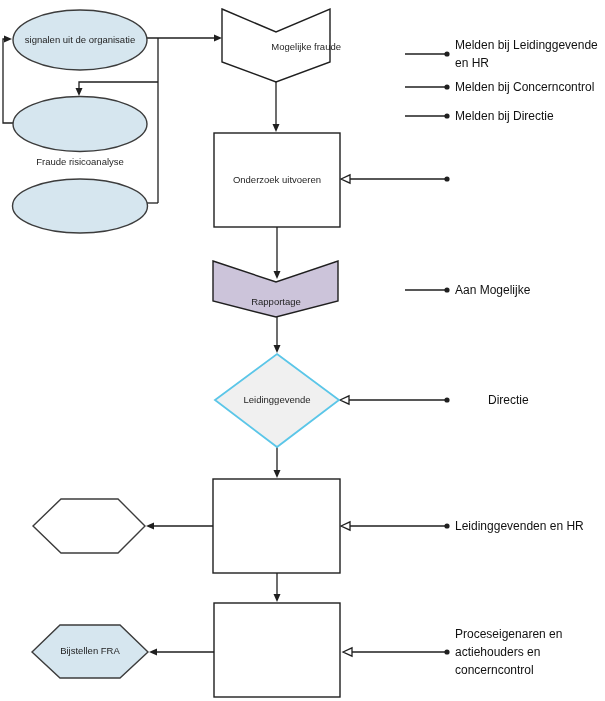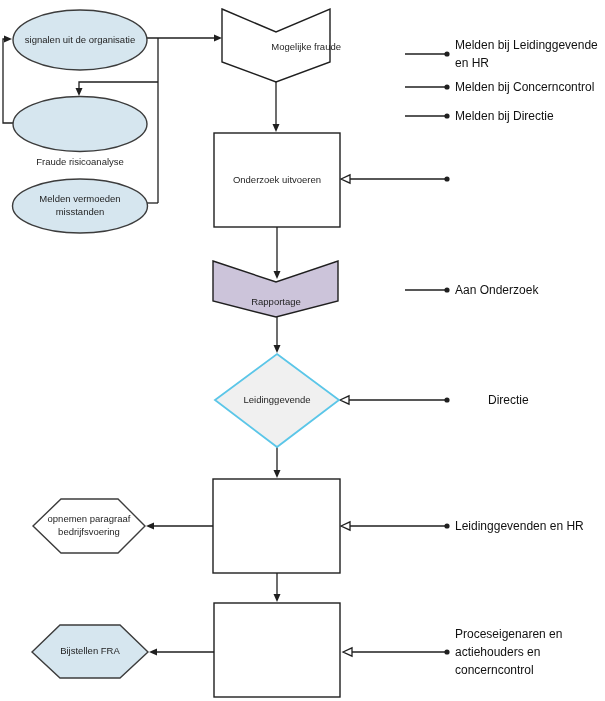--- a/index.html
+++ b/index.html
@@ -123,34 +123,30 @@
 
     <polygon points="33,526 61,499 118,499 145,526 118,553 61,553" fill="#ffffff" stroke="#3c3c3c" stroke-width="1.4"></polygon>
 
     <rect x="214" y="603" width="126" height="94" fill="#ffffff" stroke="#1f1f1f" stroke-width="1.4"></rect>
 
     <polygon points="32,652 60,625 120,625 148,652 120,678 60,678" fill="#d6e6ef" stroke="#3c3c3c" stroke-width="1.4"></polygon>
   </svg>
 
   <div class="lbl" style="left:80px;top:40px;">signalen uit de organisatie</div>
   <div class="lbl" style="left:80px;top:124px;margin-top:38px;">Fraude risicoanalyse</div>
-  <div class="lbl" style="left:80px;top:206px;">Melden vermoeden
-misstanden</div>
   <div class="lbl" style="left:276px;top:47px;text-align:right;">Mogelijke fraude</div>
   <div class="lbl" style="left:277px;top:180px;">Onderzoek uitvoeren</div>
   <div class="lbl" style="left:276px;top:302px;">Rapportage</div>
   <div class="lbl" style="left:277px;top:400px;">Leidinggevende</div>
-  <div class="lbl" style="left:89px;top:526px;width:100px;">opnemen paragraaf
-bedrijfsvoering</div>
   <div class="lbl" style="left:90px;top:651px;">Bijstellen FRA</div>
 
   <div class="ann" style="top:36px;width:160px;">Melden bij Leidinggevende
 en HR</div>
   <div class="ann" style="top:78px;width:170px;">Melden bij Concerncontrol</div>
   <div class="ann" style="top:107px;width:170px;">Melden bij Directie</div>
-  <div class="ann" style="top:281px;width:150px;">Aan Onderzoek</div>
+  <div class="ann" style="top:281px;width:150px;">Aan Mogelijke</div>
   <div class="ann" style="top:391px;width:150px;margin-left:33px;">Directie</div>
   <div class="ann" style="top:517px;width:160px;">Leidinggevenden en HR</div>
   <div class="ann" style="top:625px;width:150px;">Proceseigenaren en
 actiehouders en
 concerncontrol</div>
 
 </div>
 
 </body></html>

